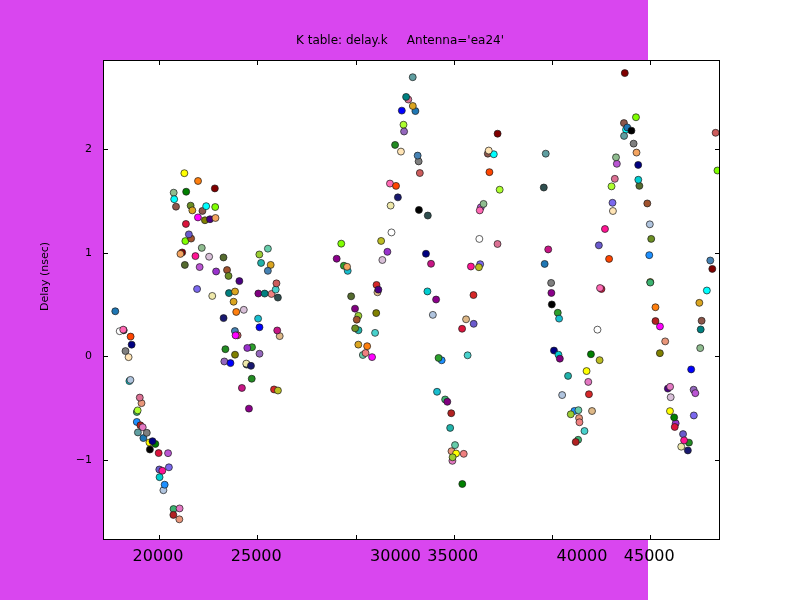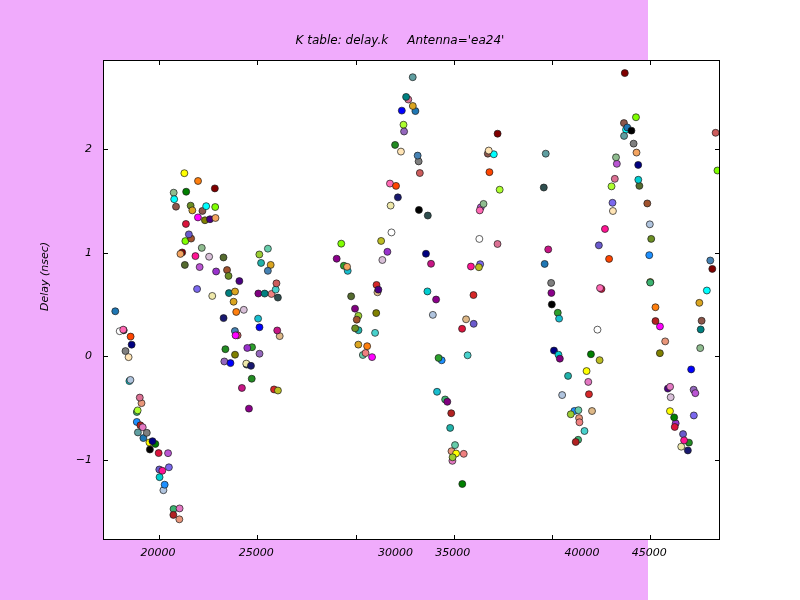--- a/index.html
+++ b/index.html
@@ -10,22 +10,21 @@
   body {
     width: 800px;
     height: 600px;
     font-family: "DejaVu Sans", sans-serif;
     overflow: hidden;
   }
   #figure {
     position: relative;
     width: 648px;
     height: 600px;
-    background: #f0abfc;
-    font-style: italic;
+    background: #d946ef;
   }
   #chart-title {
     position: absolute;
     left: 0;
     top: 33px;
     width: 800px;
     text-align: center;
     font-size: 12px;
     color: #000000;
     white-space: pre;
@@ -67,21 +66,21 @@
     border-top: 1px solid #000000;
     width: 4px;
   }
   .tick-y.right {
     right: 0;
     left: auto;
   }
   .xticklabel {
     position: absolute;
     top: 546px;
-    font-size: 11px;
+    font-size: 16px;
     color: #000000;
     transform: translateX(-50%);
     white-space: nowrap;
   }
   .yticklabel {
     position: absolute;
     left: 0;
     width: 92px;
     text-align: right;
     font-size: 11px;

